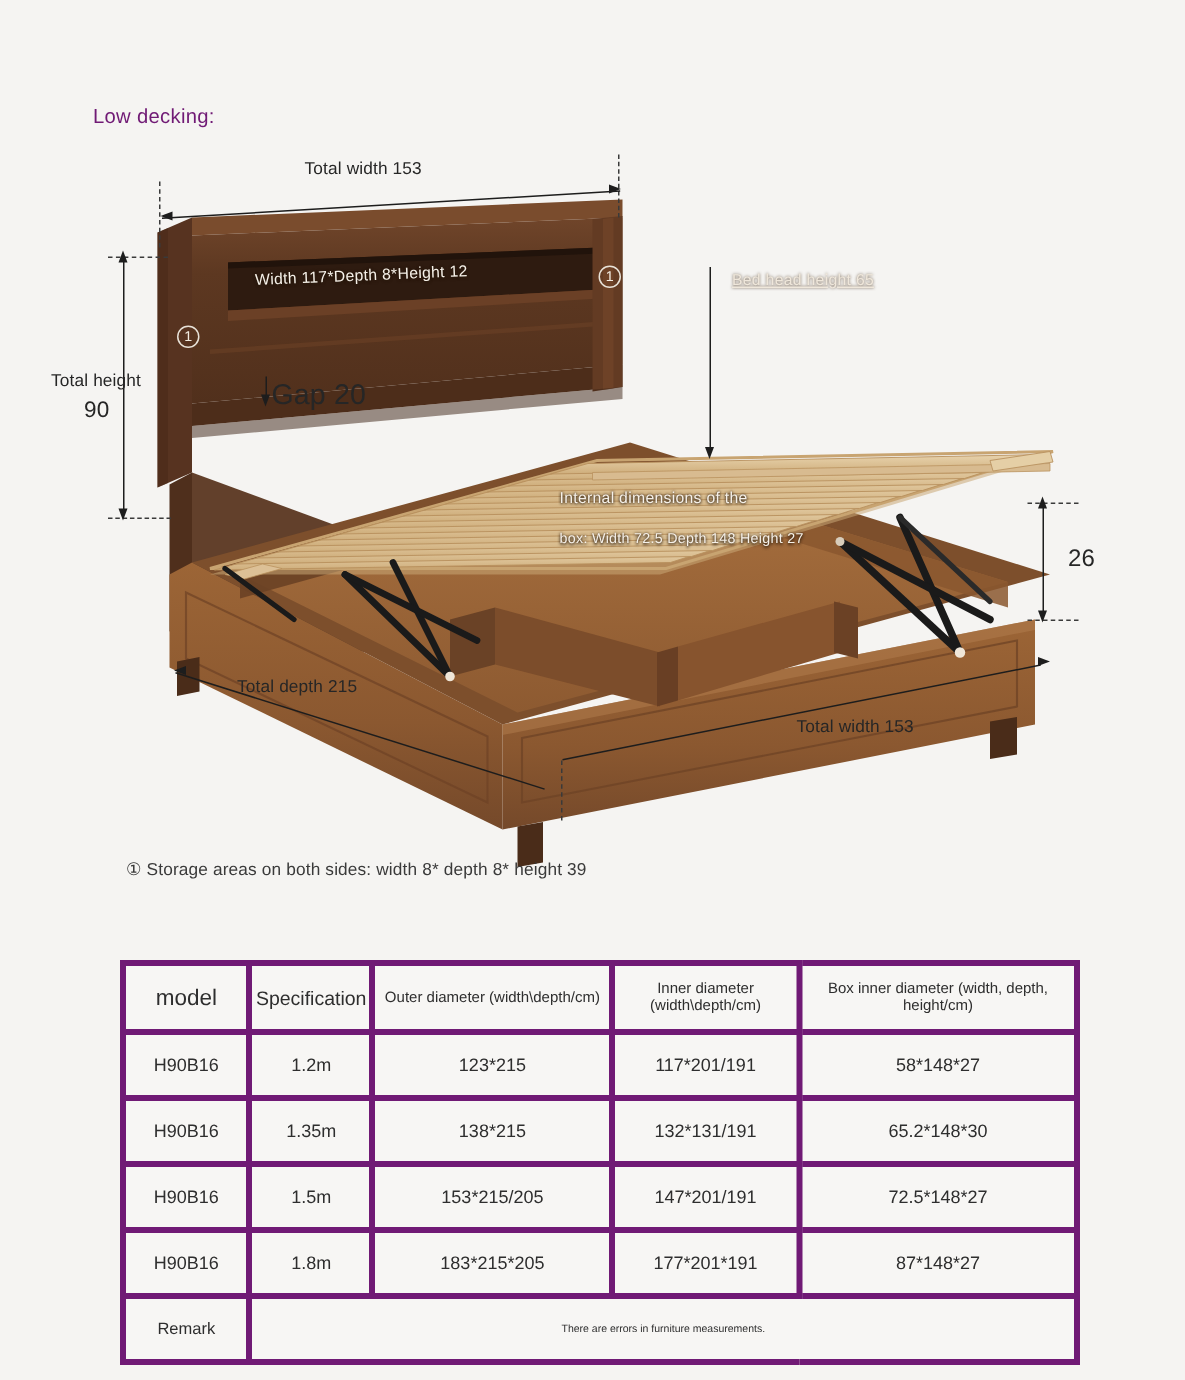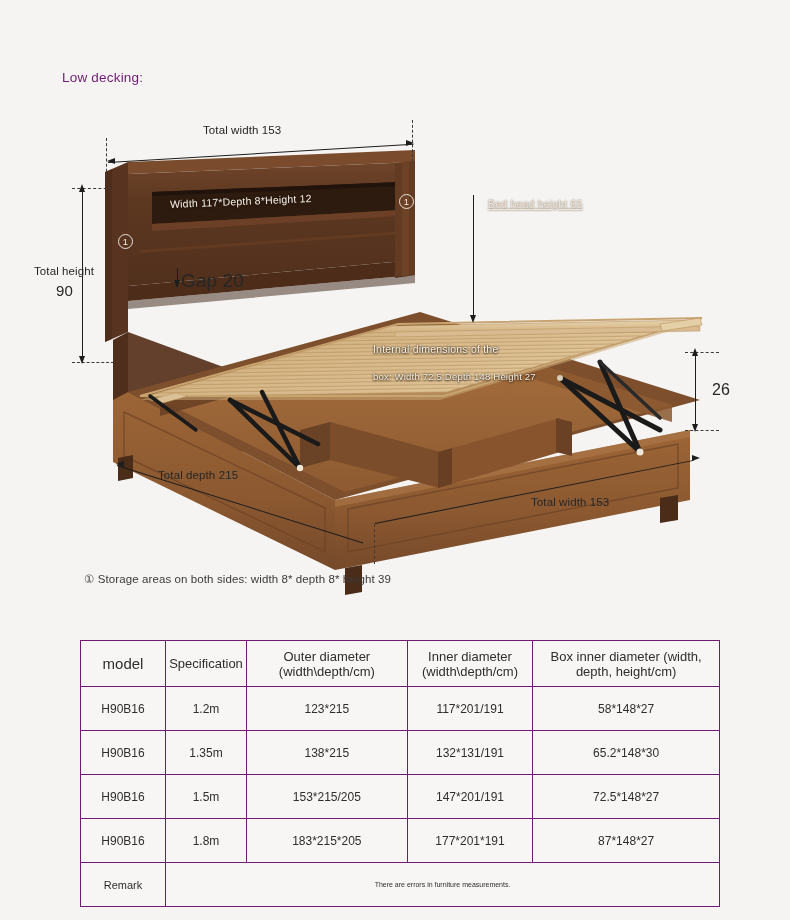--- a/index.html
+++ b/index.html
@@ -20,21 +20,21 @@
     position: absolute;
     left: 62px; top: 70px;
     font-size: 13.5px;
     color: #701a75;
     letter-spacing: .2px;
   }
 
   
   .stage {
     position: absolute;
-    left: 0; top: 100px;
+    left: 0; top: 83px;
     width: 790px; height: 500px;
   }
 
   
   .dim {
     position: absolute;
     font-size: 11.5px;
     color: #262626;
     white-space: nowrap;
     letter-spacing: .1px;
@@ -106,31 +106,31 @@
 
   
   .spec-table {
     position: absolute;
     left: 80px; top: 640px;
     width: 640px;
     border-collapse: collapse;
     background: #f7f6f4;
   }
   .spec-table td, .spec-table th {
-    border: 1px solid #701a75;
+    border: 4px solid #701a75;
     text-align: center;
     vertical-align: middle;
     font-weight: normal;
     color: #2e2e2e;
   }
   .spec-table thead th { height: 46px; }
   .spec-table tbody td { height: 44px; }
   .th-model { font-size: 15px; }
   .th-small { font-size: 13px; color: #555; }
-  .th-reg   { font-size: 13px; color: #3a3a3a; }
+  .th-reg   { font-size: 10px; color: #3a3a3a; }
   .cell-main { font-size: 12px; }
   .cell-remark-label { font-size: 11px; color: #444; }
   .cell-remark-text  { font-size: 7px; color: #8a8a8a; }
   .col-model { width: 82px; }
   .col-spec  { width: 78px; }
   .col-outer { width: 155px; }
   .col-inner { width: 121px; }
   .col-box   { width: 180px; }
 </style>
 </head>

